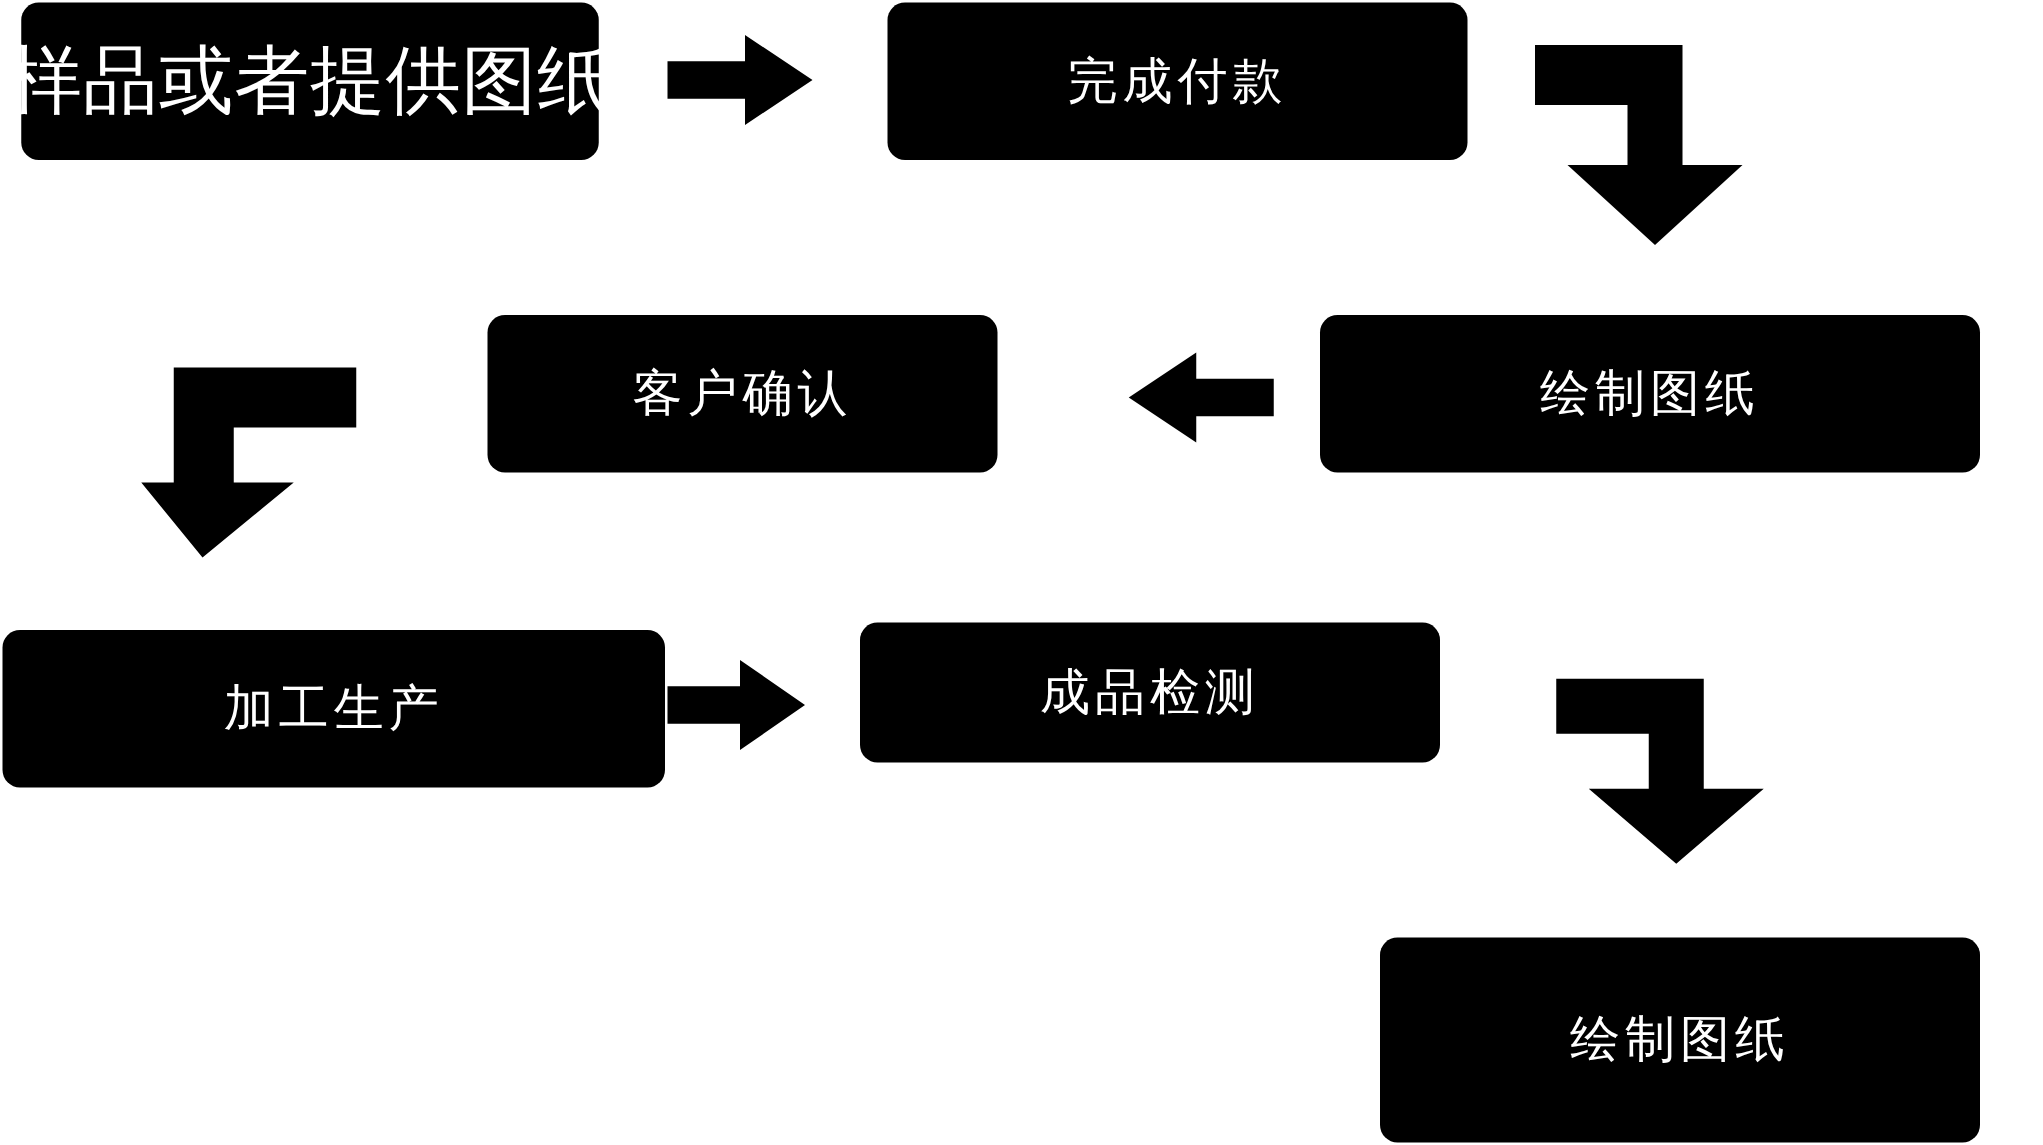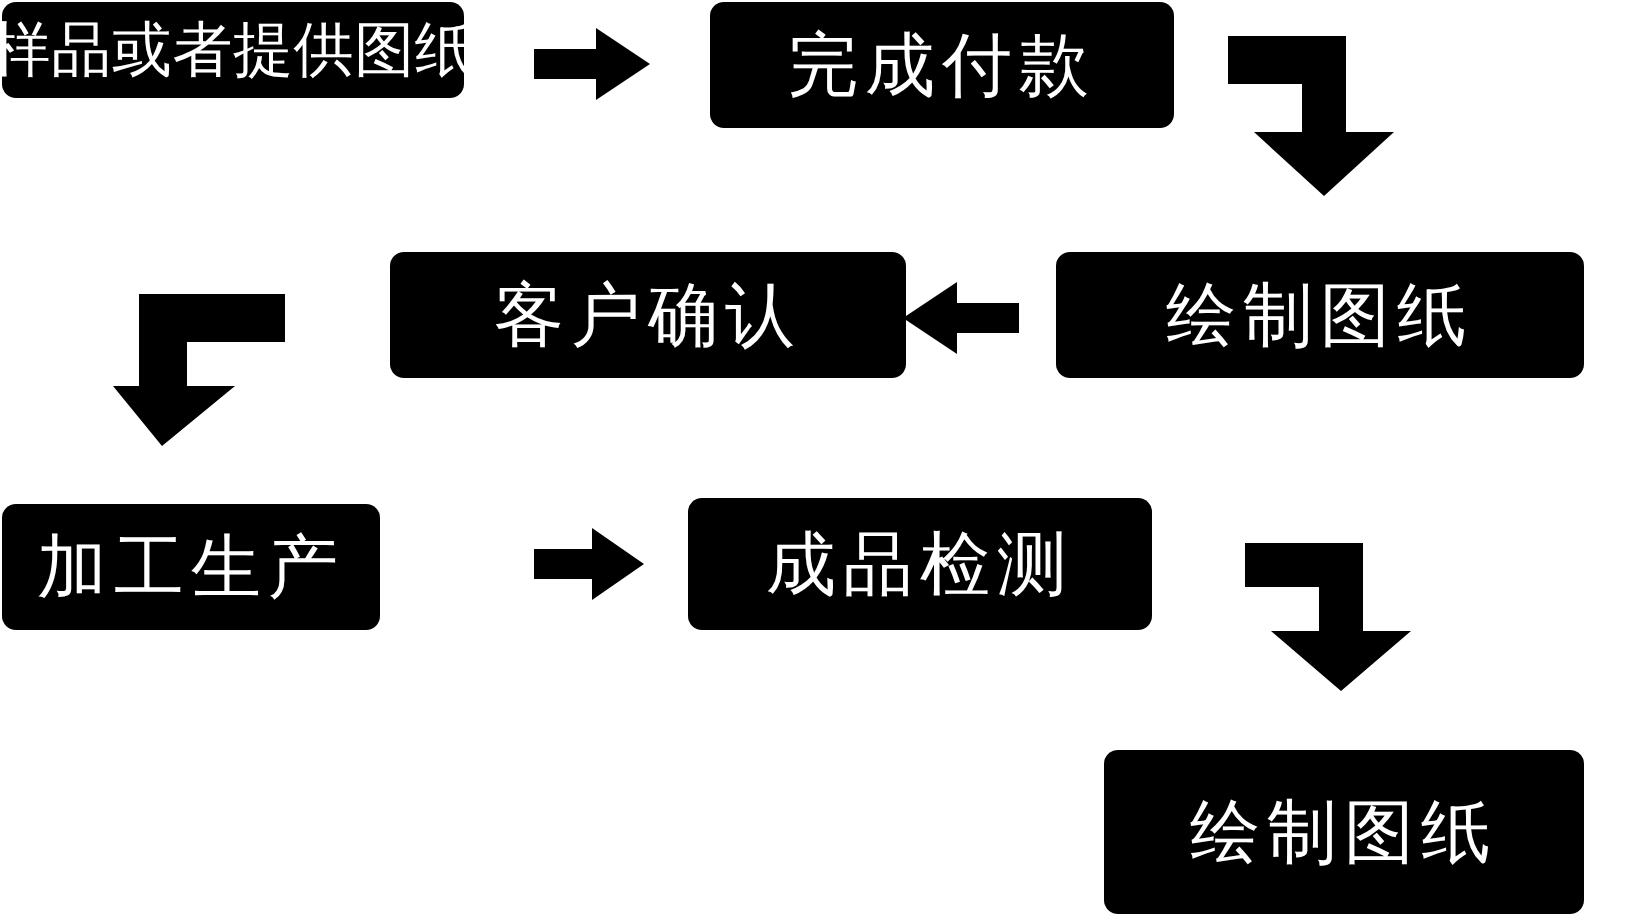--- a/index.html
+++ b/index.html
@@ -29,84 +29,84 @@
   .node-label {
     color: #ffffff;
     font-family: "Liberation Sans", "DejaVu Sans", sans-serif;
     font-weight: 400;
     white-space: nowrap;
     line-height: 1;
     letter-spacing: 0.06em;
   }
   
   .lbl-xl { font-size: 60px; letter-spacing: 0.01em; }
-  .lbl-lg { font-size: 70px; letter-spacing: 0.10em; }
+  .lbl-lg { font-size: 40px; letter-spacing: 0.10em; }
 
   .connector {
     position: absolute;
     pointer-events: none;
   }
   .connector svg { display: block; overflow: visible; }
 </style>
 </head>
 <body>
 
 <div id="canvas">
 
-  <div class="node" style="left:2px; top:2px; width:462px; height:96px;">
+  <div class="node" style="left:17px; top:2px; width:462px; height:126px;">
     <span class="node-label lbl-xl">样品或者提供图纸</span>
   </div>
 
   <div class="connector" style="left:534px; top:28px; width:116px; height:72px;">
     <svg width="116" height="72" viewBox="0 0 116 72" aria-hidden="true">
       <polygon points="0,21 62,21 62,0 116,36 62,72 62,51 0,51" fill="#000000"></polygon>
     </svg>
   </div>
 
   <div class="node" style="left:710px; top:2px; width:464px; height:126px;">
     <span class="node-label lbl-lg">完成付款</span>
   </div>
 
   <div class="connector" style="left:1228px; top:36px; width:166px; height:160px;">
     <svg width="166" height="160" viewBox="0 0 166 160" aria-hidden="true">
       <polygon points="0,0 118,0 118,96 166,96 96,160 26,96 74,96 74,48 0,48" fill="#000000"></polygon>
     </svg>
   </div>
 
-  <div class="node" style="left:390px; top:252px; width:516px; height:126px;">
+  <div class="node" style="left:390px; top:252px; width:408px; height:126px;">
     <span class="node-label lbl-lg">客户确认</span>
   </div>
 
   <div class="connector" style="left:903px; top:282px; width:116px; height:72px;">
     <svg width="116" height="72" viewBox="0 0 116 72" aria-hidden="true">
       <polygon points="116,21 54,21 54,0 0,36 54,72 54,51 116,51" fill="#000000"></polygon>
     </svg>
   </div>
 
   <div class="node" style="left:1056px; top:252px; width:528px; height:126px;align-items:center;">
     <span class="node-label lbl-lg">绘制图纸</span>
   </div>
 
   <div class="connector" style="left:113px; top:294px; width:172px; height:152px;">
     <svg width="172" height="152" viewBox="0 0 172 152" aria-hidden="true">
       <polygon points="172,0 172,48 74,48 74,92 122,92 49,152 0,92 26,92 26,0" fill="#000000"></polygon>
     </svg>
   </div>
 
-  <div class="node" style="left:2px; top:504px; width:378px; height:126px;">
+  <div class="node" style="left:2px; top:504px; width:530px; height:126px;">
     <span class="node-label lbl-lg">加工生产</span>
   </div>
 
   <div class="connector" style="left:534px; top:528px; width:110px; height:72px;">
     <svg width="110" height="72" viewBox="0 0 110 72" aria-hidden="true">
       <polygon points="0,21 58,21 58,0 110,36 58,72 58,51 0,51" fill="#000000"></polygon>
     </svg>
   </div>
 
-  <div class="node" style="left:688px; top:498px; width:464px; height:132px;">
+  <div class="node" style="left:688px; top:498px; width:464px; height:112px;">
     <span class="node-label lbl-lg">成品检测</span>
   </div>
 
   <div class="connector" style="left:1245px; top:543px; width:166px; height:148px;">
     <svg width="166" height="148" viewBox="0 0 166 148" aria-hidden="true">
       <polygon points="0,0 118,0 118,88 166,88 96,148 26,88 74,88 74,44 0,44" fill="#000000"></polygon>
     </svg>
   </div>
 
   <div class="node" style="left:1104px; top:750px; width:480px; height:164px;">

